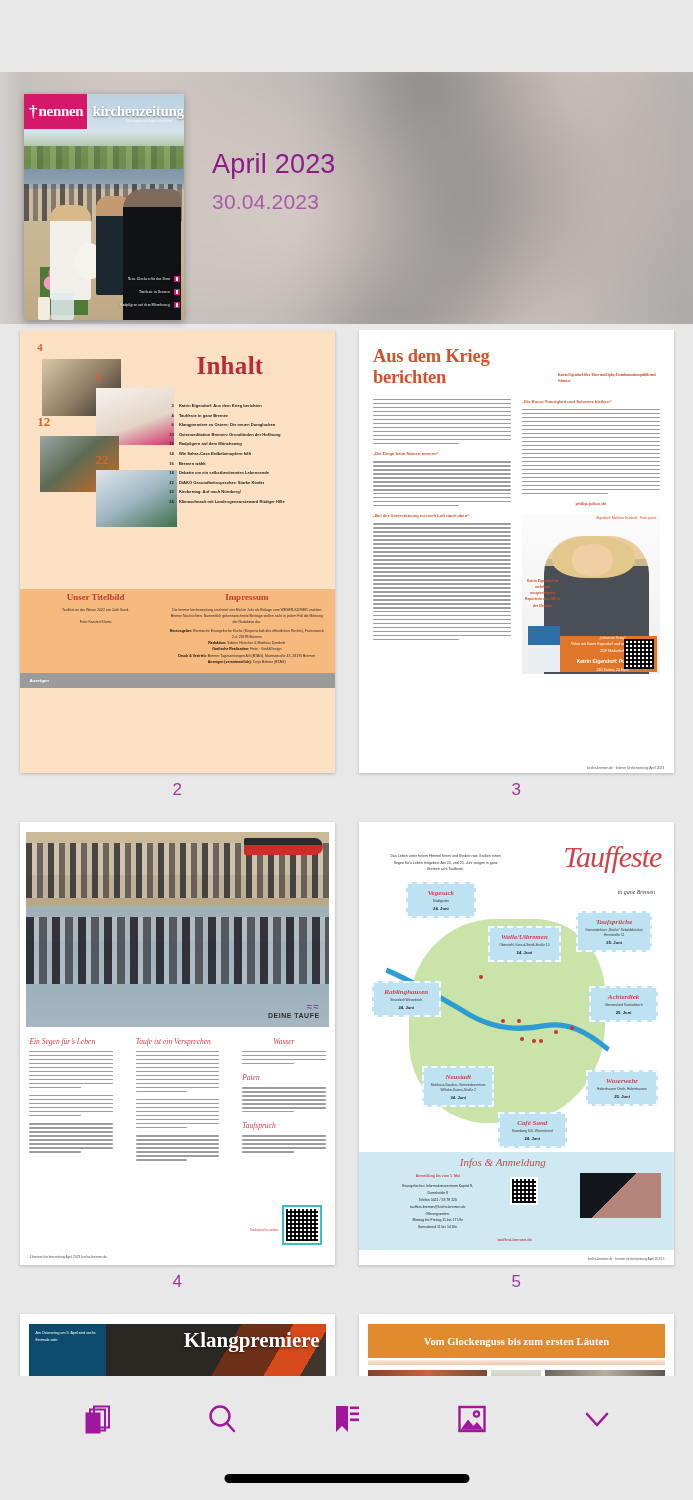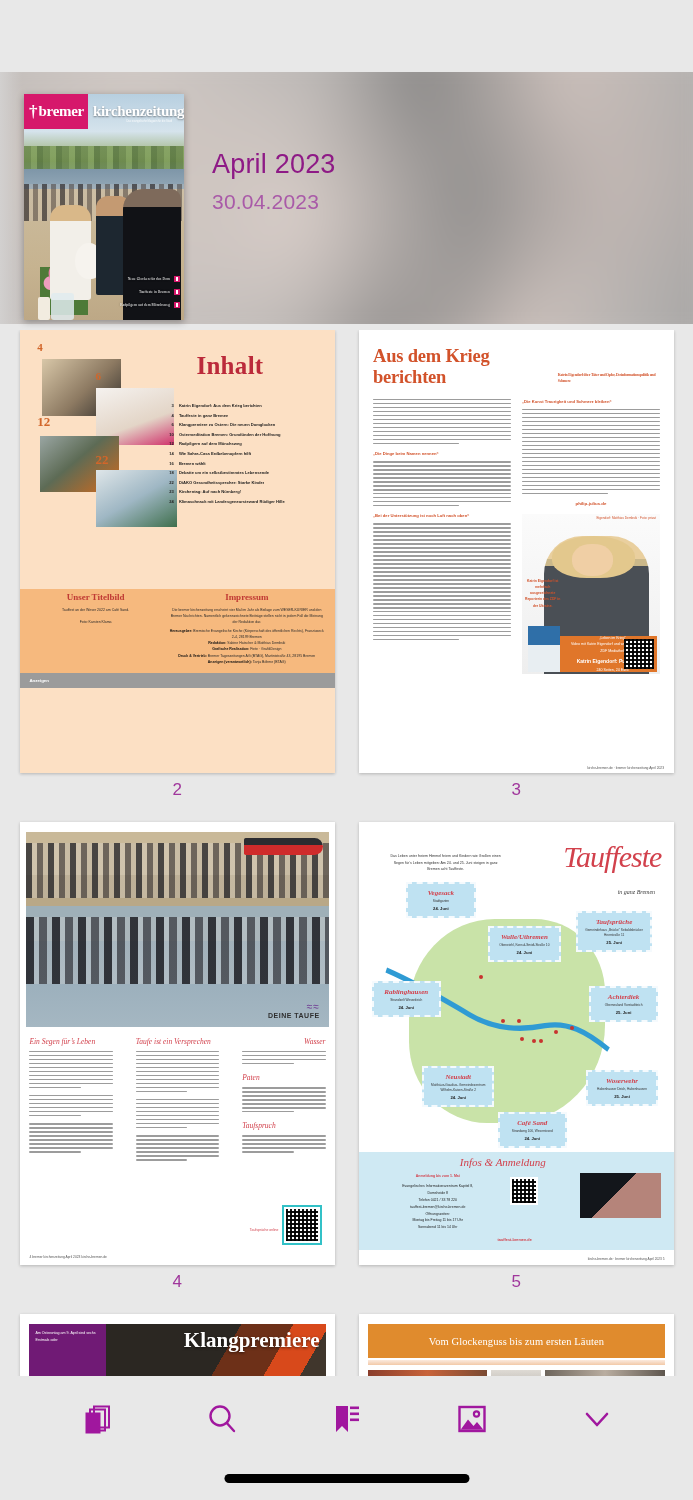--- a/index.html
+++ b/index.html
@@ -327,31 +327,31 @@
     background-blend-mode:multiply; background-color:#fff; }
   .p5-flink { position:absolute; left:44%; bottom:8%; font-size:3.8px; color:#d2414c; font-weight:700; }
   .p5-fimg { position:absolute; right:4%; top:22%; width:26%; height:46%;
     background: linear-gradient(135deg,#13161b 0 45%, #b5847a 45% 100%); }
   .p5-foot { position:absolute; right:3%; bottom:.8%; font-size:3.2px; color:#555; }
   .p5-dot { position:absolute; width:4px; height:4px; background:#c8332f; border-radius:50%; }
 
   
   .p6 { background:#fff; }
   .p6-band { position:absolute; left:3%; top:10%; width:94%; height:70%;
-    background:#701a75; display:flex; }
+    background:#0c4a6e; display:flex; }
   .p6-left { width:26%; padding:6px 4px 0 6px; color:#fff; font-size:3.6px; line-height:1.9; }
   .p6-img { flex:1; background: linear-gradient(120deg,#2b2722 0 52%, #6d3018 52% 72%, #d8491b 72% 86%, #40362c 86% 100%); position:relative; }
   .p6-img b { position:absolute; right:6px; top:4px; color:#fff;
     font-family:"Liberation Serif",serif; font-size:21px; font-weight:700;
     text-shadow:0 1px 3px rgba(0,0,0,.6); }
   .p7 { background:#fff; }
   .p7-band { position:absolute; left:3%; top:10%; width:94%; height:34%;
     background:#e08b2d; display:flex; align-items:center; justify-content:center; }
   .p7-band b { color:#fff; font-family:"Liberation Serif",serif; font-size:10.5px;
-    font-weight:400; letter-spacing:.1px; }
+    font-weight:700; letter-spacing:.1px; }
   .p7-stripe { position:absolute; left:3%; top:46%; width:94%; height:5%;
     background: linear-gradient(180deg,#fbeade,#f2c9a8); }
   .p7-photos { position:absolute; left:3%; top:56%; width:94%; height:44%; display:flex; gap:4px; }
   .p7-photos i { flex:1; display:block; }
   .p7-photos i:nth-child(1){ background: linear-gradient(90deg,#8a3e2c,#c8633a,#7a4a33); }
   .p7-photos i:nth-child(2){ flex:.42; background: linear-gradient(180deg,#dedad4,#8b8782); }
   .p7-photos i:nth-child(3){ background: linear-gradient(90deg,#6d655c,#b9ada0,#5e564e); }
 
   
   .toolbar {
@@ -393,21 +393,21 @@
       <div class="fig-woman"></div>
       <div class="fig-baby"></div>
       <div class="fig-man"></div>
       <div class="fig-pastor"></div>
       <div class="fig-vase"></div>
       <div class="fig-candle"></div>
     </div>
     <div class="cover-masthead">
       <div class="mh-pink">
         <span class="mh-cross">†</span>
-        <span class="mh-word1">bremer</span>
+        <span class="mh-word1">nennen</span>
       </div>
       <span class="mh-word2">kirchenzeitung</span>
       <span class="mh-sub">Das evangelische Magazin für die Stadt</span>
     </div>
     <div class="cover-teasers">
       <div class="cover-teaser">
         <span>Neue Glocken für den Dom</span>
         <i></i>
       </div>
       <div class="cover-teaser">
@@ -712,21 +712,21 @@
                   <i></i>
                   <i></i>
                   <i></i>
                   <i></i>
                   <i></i>
                   <i></i>
                   <i class="s"></i>
                 </div>
             </div>
             <div class="p4-col">
-              <div class="p4-h" style="text-align:right">Wasser</div>
+              <div class="p4-h" style="text-align:center">Wasser</div>
               <div class="lines">
                   <i></i>
                   <i></i>
                   <i></i>
                   <i class="s"></i>
                 </div>
               <div class="p4-h p4-h2" style="">Paten</div>
               <div class="lines">
                   <i></i>
                   <i></i>

